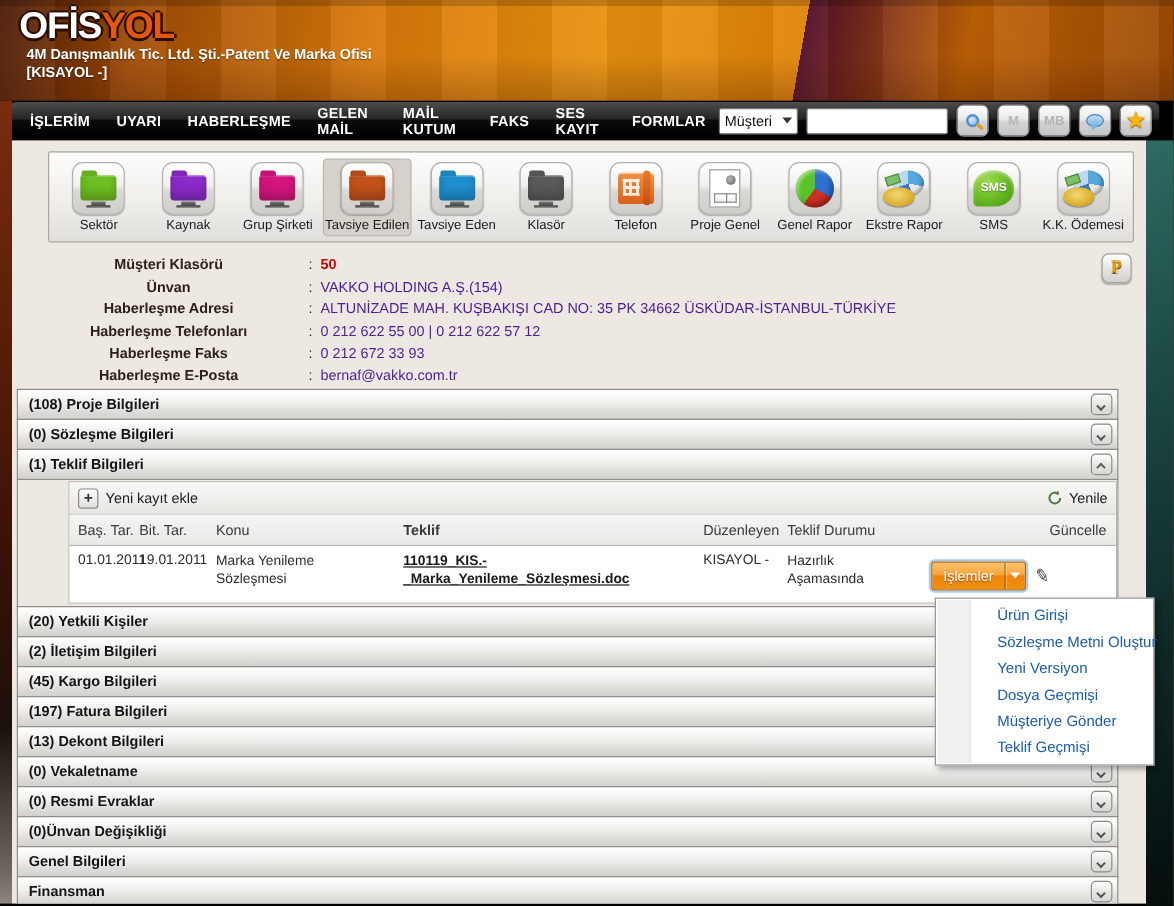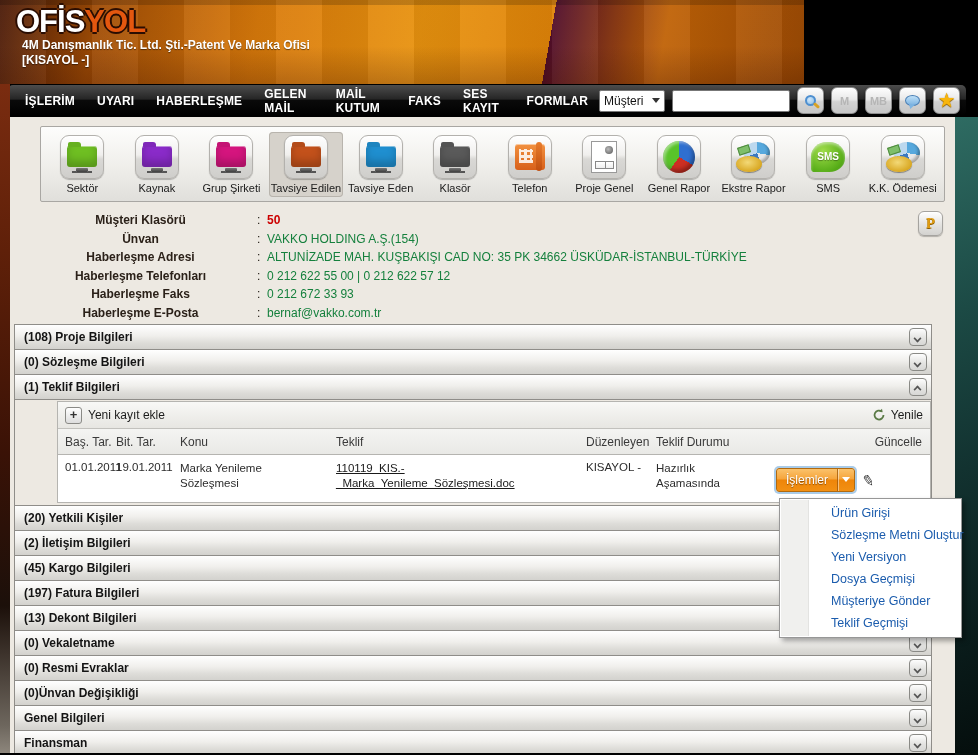--- a/index.html
+++ b/index.html
@@ -8,21 +8,21 @@
 
   #stage { position:absolute; inset:0; background:#000; }
 
   
   .desktop-right { position:absolute; left:955px; top:117px; width:23px; height:638px;
     background:linear-gradient(160deg,#2e6b62 0%,#1c4a45 30%,#123230 55%,#0a1d1c 80%,#050e0d 100%); }
   .left-strip { position:absolute; left:0; top:84px; width:10px; height:669px;
     background:linear-gradient(to bottom,#7a2c10 0%,#5f2009 25%,#3a1206 55%,#1c100a 78%,#6e675e 96%,#8d867c 100%); }
 
   
-  .app-header { position:absolute; left:0; top:0; width:804px; height:84px;
+  .app-header { position:absolute; left:0; top:0; width:978px; height:84px;
     background:linear-gradient(100deg,#4a1a08 0%,#a04c05 12%,#d97a0b 32%,#e8920f 52%,#e08409 68%,#c266 0,#c06206 82%,#9c4a04 100%); overflow:hidden; }
   .app-header::before { content:""; position:absolute; inset:0;
     background:repeating-linear-gradient(90deg, rgba(255,255,255,.05) 0 46px, rgba(0,0,0,.06) 46px 92px); }
   .app-header::after { content:""; position:absolute; inset:0;
     background:linear-gradient(to bottom, rgba(0,0,0,.18) 0 5px, transparent 5px 55%, rgba(60,15,0,.25) 100%); }
   .logo { position:absolute; left:16px; top:4px; z-index:2; font-weight:bold; font-size:31px; letter-spacing:-1px; }
   .logo .p1 { color:#fff; text-shadow:-2px 0 0 #2a0d02, 2px 0 0 #2a0d02, 0 -2px 0 #2a0d02, 0 2px 0 #2a0d02; }
   .logo .p2 { color:#e4570f; text-shadow:-2px 0 0 #2a0d02, 2px 0 0 #2a0d02, 0 -2px 0 #2a0d02, 0 2px 0 #2a0d02; }
   .header-sub { position:absolute; left:22px; top:38px; z-index:2; color:#fff; font-size:12px; font-weight:bold; line-height:15px; text-shadow:0 1px 1px rgba(0,0,0,.5); }
 
@@ -86,21 +86,21 @@
     background:radial-gradient(ellipse at 45% 40%, #f3d977, #d9a823 70%, #a87b12); box-shadow:0 1px 1px rgba(0,0,0,.4); }
   .icon-moneypie .bill { position:absolute; left:2px; top:4px; width:12px; height:8px; background:#7ebf6a; border:1px solid #4e8a3e; transform:rotate(-18deg); }
   .icon-sms { width:34px; height:30px; background:radial-gradient(circle at 35% 30%, #9fdc4a, #57ad18 70%, #3f8a0d); border-radius:48% 48% 46% 12%; display:flex; align-items:center; justify-content:center; box-shadow:inset 0 2px 3px rgba(255,255,255,.5); }
   .icon-sms .t { color:#fff; font-size:10px; font-weight:bold; text-shadow:0 1px 1px rgba(0,0,0,.35); }
 
   
   .cust-info { position:absolute; left:14px; top:94px; width:760px; }
   .cust-row { display:flex; font-size:12px; line-height:18.6px; color:#201a12; }
   .cust-row .lbl { width:233px; font-weight:bold; color:#2b2119;text-align:center; }
   .cust-row .sep { width:10px; color:#201a12; }
-  .cust-row .val { color:#15803d; }
+  .cust-row .val { color:#4c1d95; }
   .cust-row .val.red { color:#cc0000; font-weight:bold; }
   .p-btn { position:absolute; left:908px; top:94px; width:25px; height:25px; border:1px solid #a5a39f; border-radius:6px;
     background:linear-gradient(#fff,#e4e3e0 55%,#d3d2cf); box-shadow:inset 0 1px 0 #fff, 0 1px 1px rgba(0,0,0,.25);
     display:flex; align-items:center; justify-content:center; font-family:"Liberation Serif",serif;
     font-weight:bold; font-size:15px; color:#e09c10; text-shadow:0 1px 0 #8a5d02; }
 
   
   .accordion { position:absolute; left:4px; top:208px; width:918px; }
   .acc-header { height:26px; border:1px solid #8f8d89; margin-top:-1px; display:flex; align-items:center; padding:0 4px 0 9px;
     background:linear-gradient(to bottom,#ffffff 0%,#f0efec 45%,#dddcd8 75%,#d3d2ce 100%); position:relative; }
@@ -115,21 +115,21 @@
   .acc-content { border:1px solid #8f8d89; border-top:none; margin-top:-1px; background:#EDE9E2; padding:2px 0 2px 42px; }
   .panel-inner { border:1px solid #b5b4b0; background:#fff; margin-right:0px; }
   .action-bar { height:27px; background:linear-gradient(#f8f8f6,#e7e6e2); border-bottom:1px solid #c2c1bd; display:flex; padding:0 7px; }
   .add-btn { display:flex; align-items:center; gap:6px; }
   .sq-btn { width:17px; height:17px; border:1px solid #8a8a86; border-radius:3px; background:linear-gradient(#fff,#ddd); display:flex; align-items:center; justify-content:center; font-size:13px; font-weight:bold; color:#333; line-height:1; }
   .sq-btn::before { content:"+"; margin-top:-1px; }
   .bar-label { font-size:12px; color:#1c1c1c; }
   .refresh-btn { margin-left:auto; display:flex; align-items:center; gap:5px; }
   .tbl-header { display:flex; height:26px; align-items:center; background:linear-gradient(#f4f4f2,#e9e9e6); border-bottom:1px solid #b5b4b0; font-size:12px; color:#3a3a3a; }
   .tbl-row { display:flex; background:#fff; min-height:47px; font-size:11.5px; color:#2c2c2c; padding:6px 0 4px; }
-  .c1 { width:58px; padding-left:7px; } .c2 { width:64px; } .c3 { width:156px; } .c4 { width:250px; } .c5 { width:70px; } .c6 { width:120px; } .c7 { flex:1; padding-right:8px; }
+  .c1 { width:58px; padding-left:7px; } .c2 { width:64px; } .c3 { width:156px; } .c4 { width:250px;font-weight:bold; } .c5 { width:70px; } .c6 { width:120px; } .c7 { flex:1; padding-right:8px; }
   .tbl-header .c7 { text-align:right; }
   .c3 .wrap { display:block; max-width:104px; line-height:15px; }
   .c6 .wrap { display:block; max-width:82px; line-height:15px; }
   .doclink { color:#1a1a1a; text-decoration:underline; line-height:15px; display:block; cursor:pointer; }
   .actions-cell { display:flex; align-items:center; gap:7px; }
   .split-btn { display:inline-flex; align-items:stretch; border:1px solid #b06a10; border-radius:3px; overflow:hidden;
     box-shadow:0 0 0 2px #a9cbe8; background:linear-gradient(to bottom,#fbc26b 0%,#f6a53c 45%,#ee8509 50%,#f29013 100%); }
   .split-btn .main { padding:4px 9px; font-size:12px; color:#fff; text-shadow:0 1px 1px rgba(0,0,0,.45); }
   .split-btn .arrow { width:17px; border-left:1px solid rgba(160,90,10,.8); box-shadow:inset 1px 0 0 rgba(255,255,255,.45); display:flex; align-items:center; justify-content:center; }
   .split-btn .arrow::before { content:""; width:0; height:0; border-left:4px solid transparent; border-right:4px solid transparent; border-top:5px solid #fff; }

